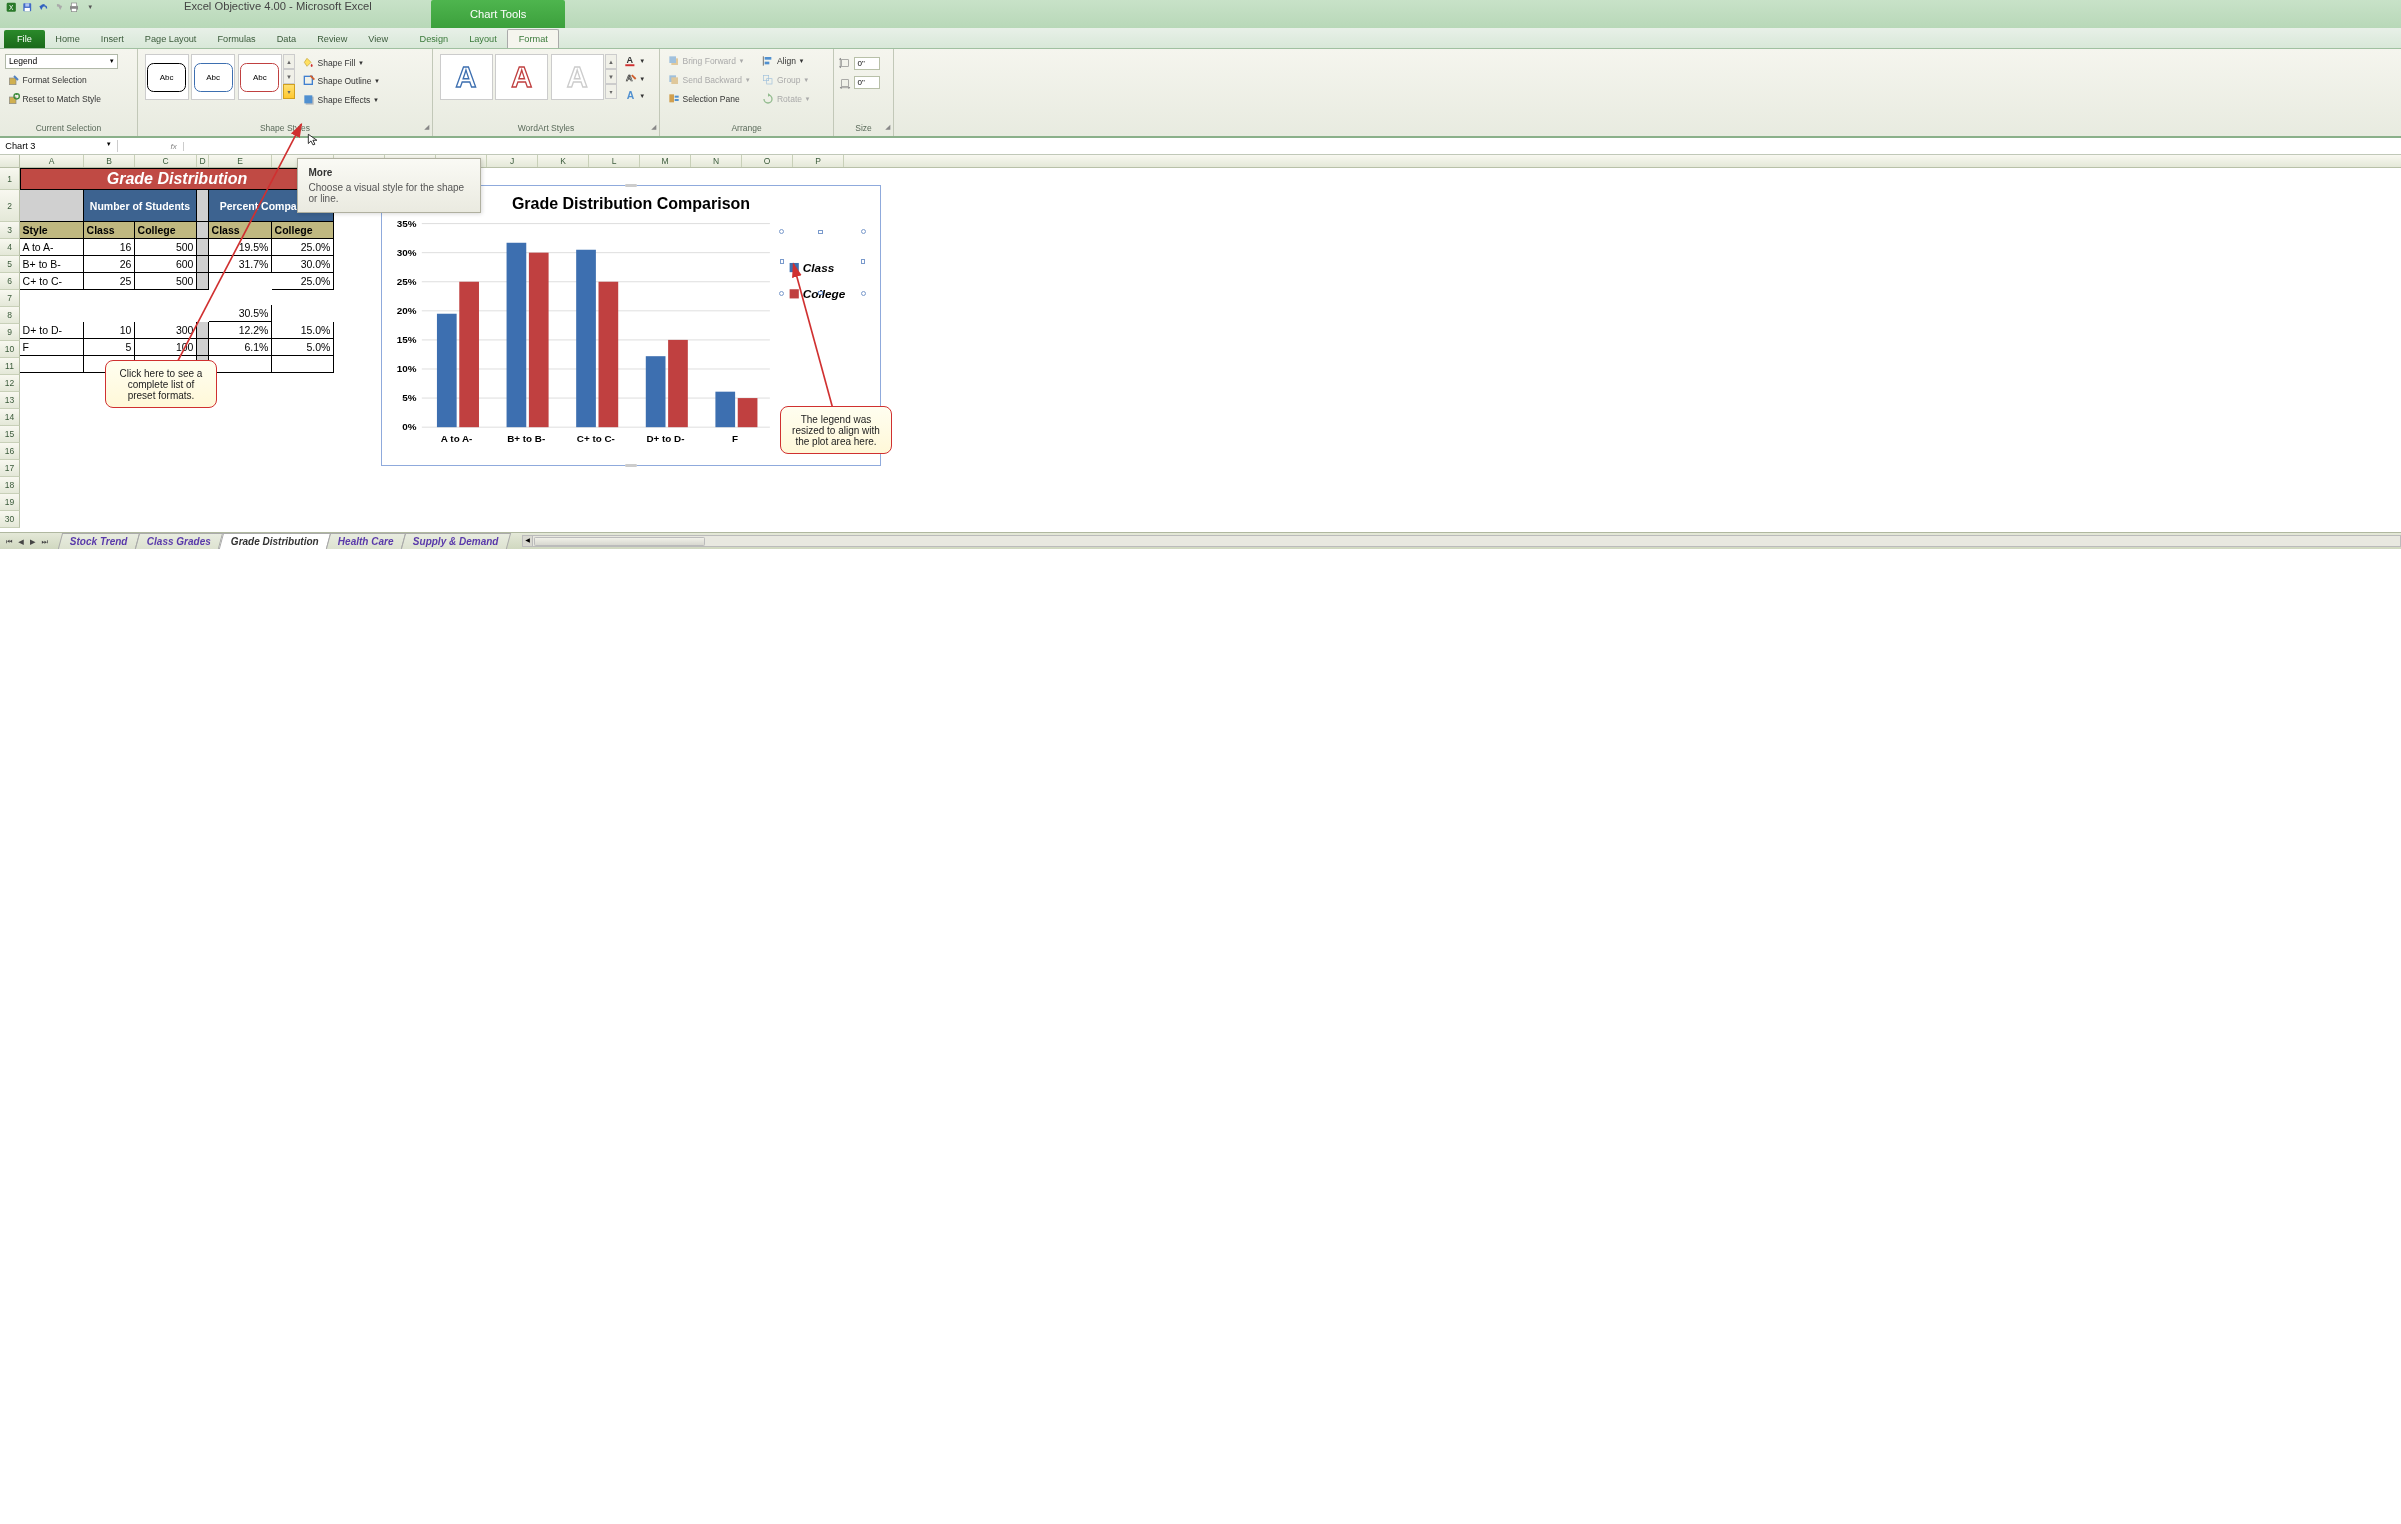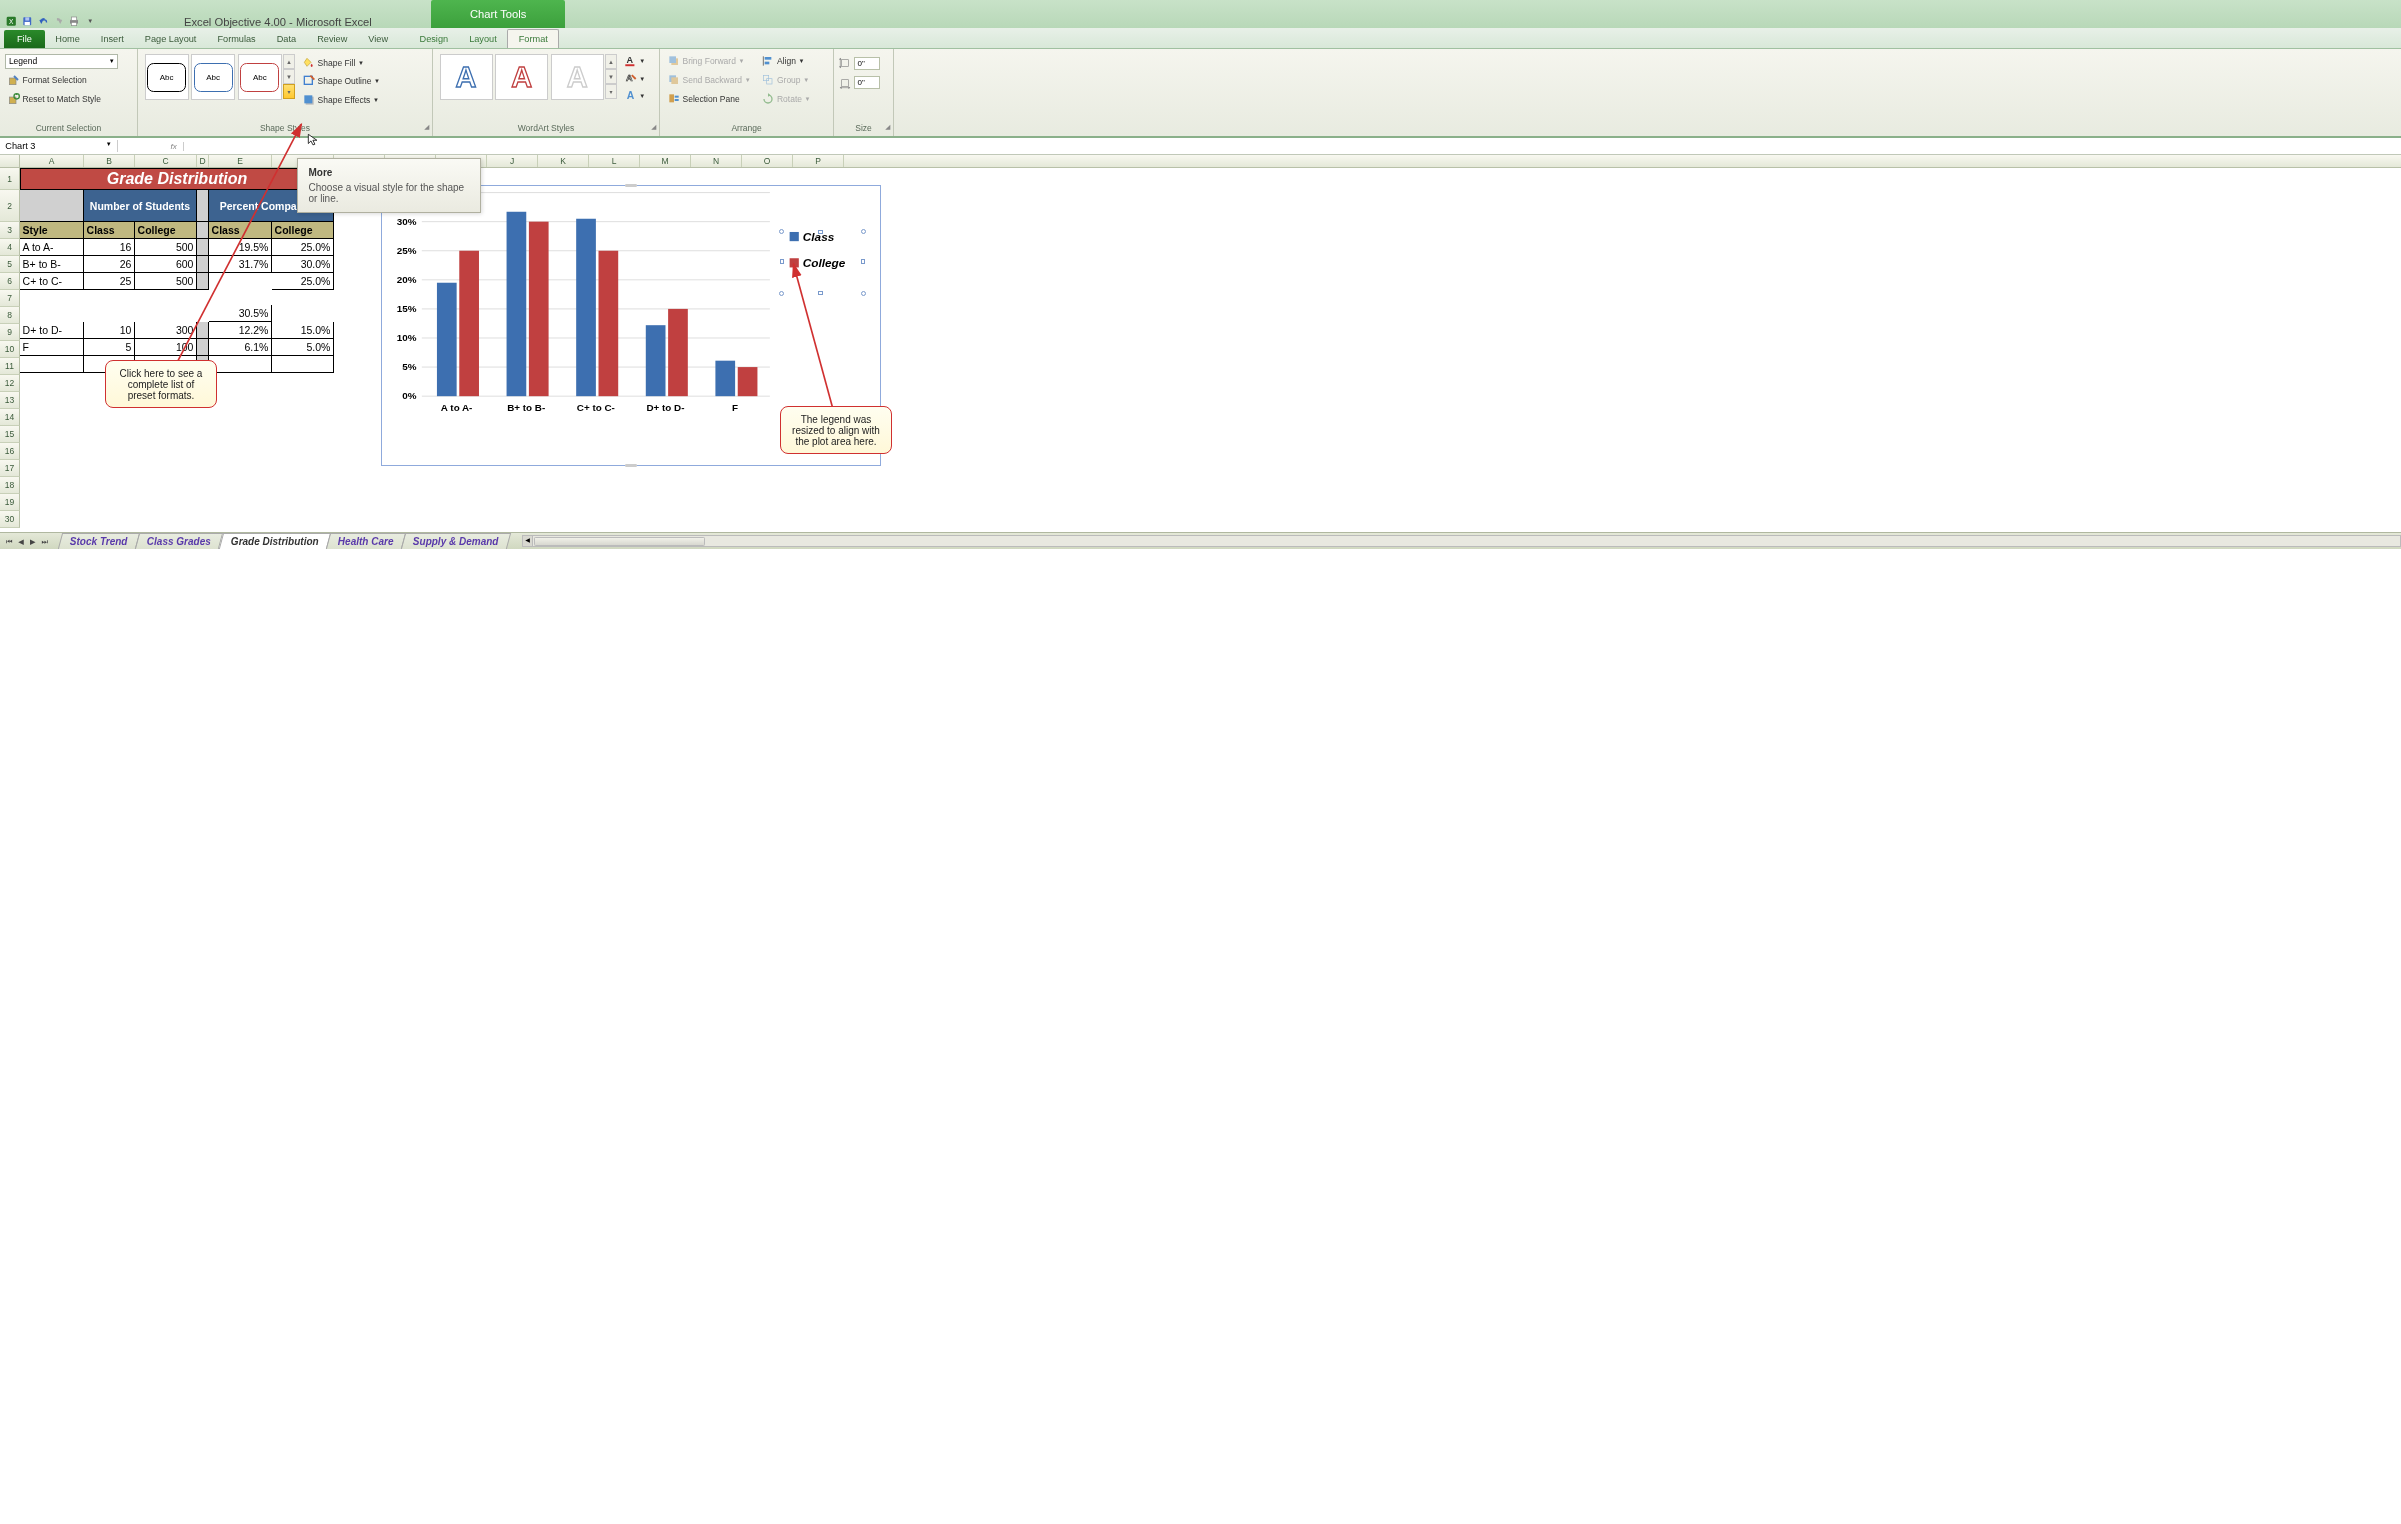--- a/index.html
+++ b/index.html
@@ -1,17 +1,17 @@
 <!DOCTYPE html>
 <html style="font-size:10.5px"><head>
 <meta charset="utf-8">
 <style>
   * { box-sizing: border-box; margin: 0; padding: 0; font-family: "Segoe UI", Tahoma, sans-serif; }
   body { background: #fff; font-size: 8px; overflow: hidden; }
-  .titlebar { height: 28px; background: linear-gradient(to bottom, #c8e2c8, #b8d8b8); display: flex; align-items: flex-end; position: relative; }
+  .titlebar { height: 28px; background: linear-gradient(to bottom, #c8e2c8, #b8d8b8); display: flex; align-items: flex-start; position: relative; }
   .qat { display: flex; align-items: center; padding-left: 4px; gap: 1.3px; }
   .qat-icon { width: 14.5px; height: 14.5px; display: flex; align-items: center; justify-content: center; border-radius: 1.3px; }
   .title-text { font-size: 11.2px; color: #444; position: absolute; left: 184px; }
   .chart-tools { position: absolute; left: 431px; top: 0; height: 28px; background: linear-gradient(to bottom, #4eb54e, #3ca03c); padding: 0 39px; display: flex; align-items: center; border-radius: 2px 2px 0 0; }
   .chart-tools span { color: #fff; font-size: 11.2px; }
   
   .tabs-row { height: 21px; background: linear-gradient(to bottom, #e8f0e8, #d8e8d8); display: flex; align-items: flex-end; border-bottom: 0.7px solid #a0c0a0; }
   .file-tab { background: linear-gradient(to bottom, #2a8a2a, #1a6a1a); color: #fff; padding: 4px 13px; font-size: 9.2px; margin-left: 4px; border-radius: 2px 2px 0 0; }
   .tab { padding: 4px 10.5px; font-size: 9.2px; color: #3a5a3a; cursor: pointer; }
   .tab.contextual { color: #3a7a3a; }
@@ -450,20 +450,21 @@
           <div class="cell" style="width: 51px; justify-content: flex-end;">82</div>
           <div class="cell" style="width: 62px; justify-content: flex-end;">2000</div>
           <div class="cell" style="width: 12px; background: rgb(208, 208, 208);"></div>
           <div class="cell" style="width: 63px; justify-content: flex-end;"></div>
           <div class="cell" style="width: 62px; justify-content: flex-end;"></div>
         </div>
       </div>
   </div>
 
   <div class="chart-obj">
+    <div style="text-align:center;font-size:16px;font-weight:bold;padding:9.2px 0 4px;">Grade Distribution  Comparison</div>
     <svg id="chartsvg" width="500" height="243" viewBox="0 0 760 370" style="font-size:12px">
         <line x1="60" y1="320" x2="590" y2="320" stroke="#ccc"></line>
         <text x="52" y="325" font-size="15" font-weight="bold" text-anchor="end">0%</text>
         <line x1="60" y1="275.7142857142857" x2="590" y2="275.7142857142857" stroke="#ccc"></line>
         <text x="52" y="280.7142857142857" font-size="15" font-weight="bold" text-anchor="end">5%</text>
         <line x1="60" y1="231.42857142857144" x2="590" y2="231.42857142857144" stroke="#ccc"></line>
         <text x="52" y="236.42857142857144" font-size="15" font-weight="bold" text-anchor="end">10%</text>
         <line x1="60" y1="187.14285714285714" x2="590" y2="187.14285714285714" stroke="#ccc"></line>
         <text x="52" y="192.14285714285714" font-size="15" font-weight="bold" text-anchor="end">15%</text>
         <line x1="60" y1="142.85714285714286" x2="590" y2="142.85714285714286" stroke="#ccc"></line>

